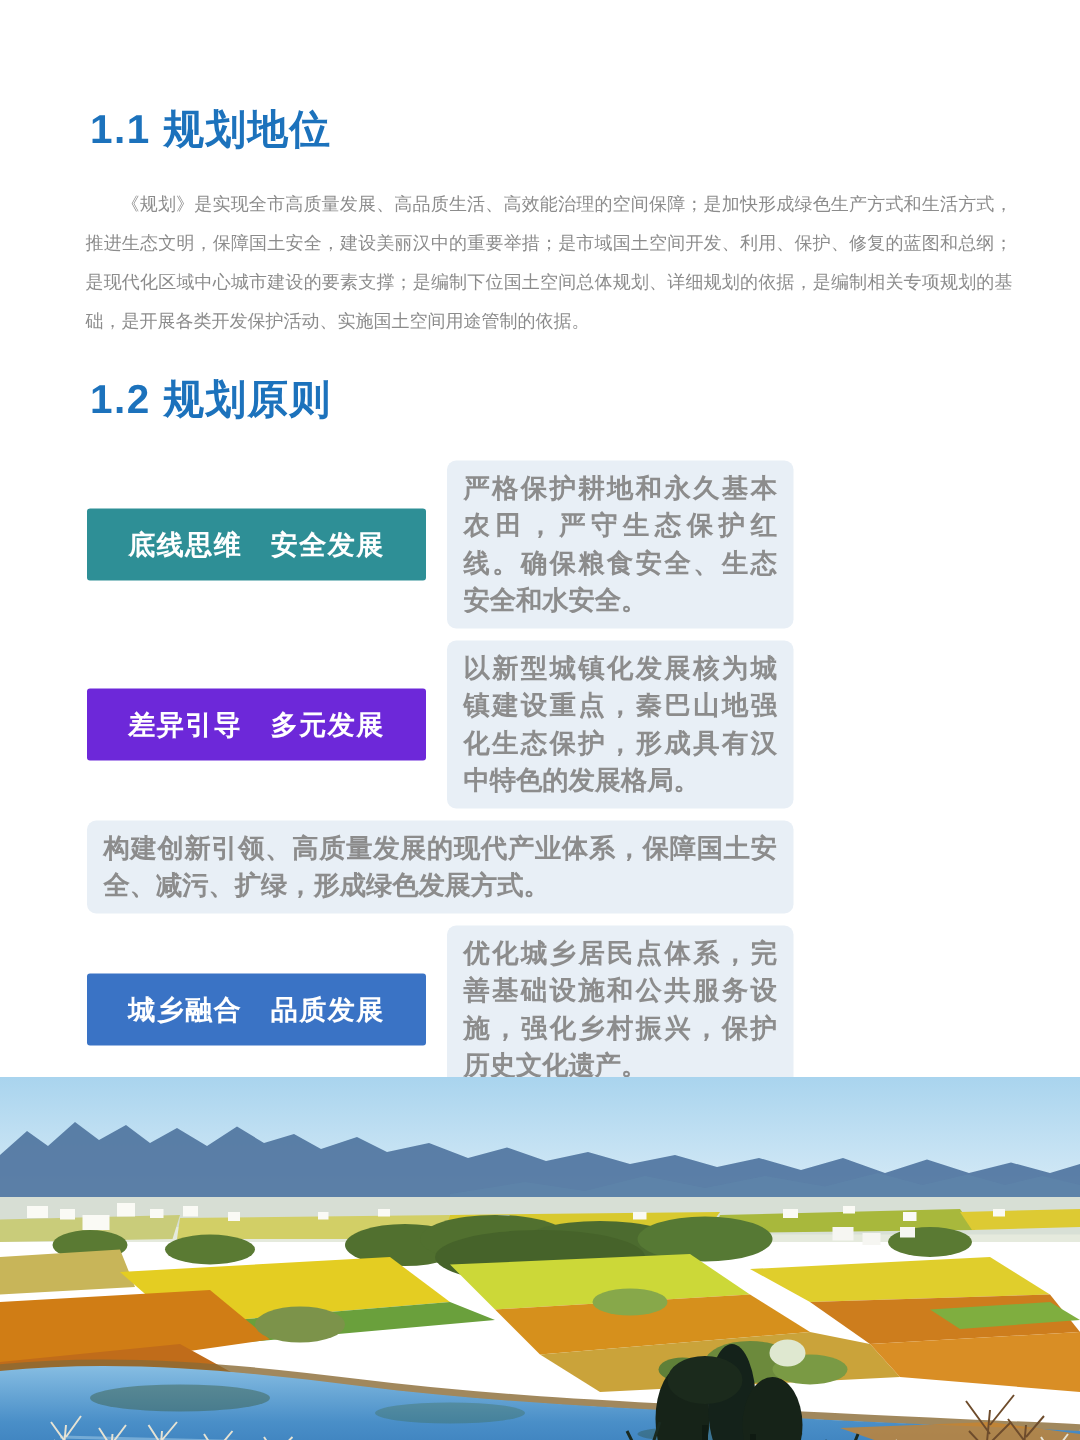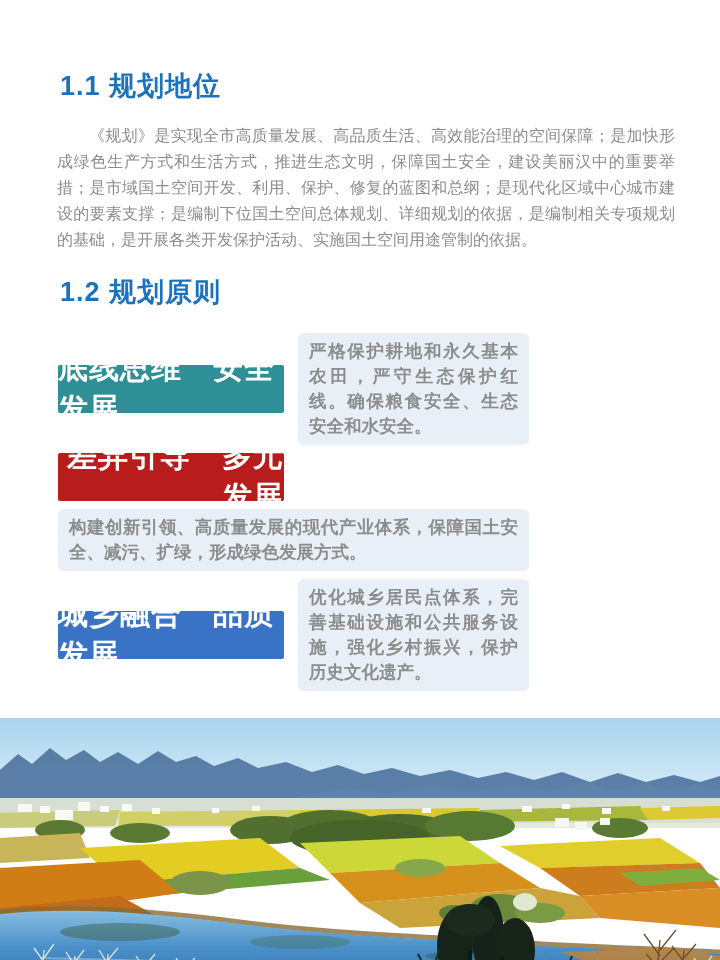--- a/index.html
+++ b/index.html
@@ -14,31 +14,31 @@
     margin:0;padding:0 0 0 60px;
     color:var(--accent,#1c72bc);
     font-size:27px;font-weight:700;line-height:34px;
     letter-spacing:1px;
   }
   .h11{padding-top:36px;}
   .h12{margin-top:22px;}
   .body-para{
     margin:20px 46px 0 57px;
     width:618px;
-    font-size:16px;line-height:26px;
+    font-size:12px;line-height:26px;
     color:var(--text-gray,#8c8c8c);
     text-align:justify;
     text-indent:2em;
   }
   .principles{margin:24px 46px 0 58px;}
   .prow{display:flex;align-items:center;margin-bottom:8px;}
   .pbadge{
     flex:0 0 226px;height:48px;margin-right:14px;
     display:flex;align-items:center;justify-content:center;
-    color:#fff;font-size:30px;font-weight:700;letter-spacing:1px;
+    color:#fff;font-size:18px;font-weight:700;letter-spacing:1px;
     border-radius:2px;
   }
   .pdesc{
     flex:1;min-height:48px;
     background:var(--desc-bg,#e8eff6);
     border-radius:6px;
     padding:6px 11px;
     box-sizing:border-box;
     font-size:17.5px;line-height:25px;
     color:var(--text-gray,#8c8c8c);
@@ -62,21 +62,24 @@
   <h2 class="sec-heading h12">1.2 规划原则</h2>
 
   <div class="principles">
     <div class="prow">
       <div class="pbadge" style="background-color: rgb(46, 143, 150);">底线思维　安全发展</div>
       <div class="pdesc">
           <span>严格保护耕地和永久基本农田，严守生态保护红线。确保粮食安全、生态安全和水安全。</span>
         </div>
     </div>
     <div class="prow">
-      <div class="pbadge" style="background-color: #b91c1c; text-align: right;">差异引导　多元发展</div>
+      <div class="pbadge" style="background-color: #6d28d9; text-align: right;">差异引导　多元发展</div>
+      <div class="pdesc">
+          <span>以新型城镇化发展核为城镇建设重点，秦巴山地强化生态保护，形成具有汉中特色的发展格局。</span>
+        </div>
     </div>
     <div class="prow">
       <div class="pdesc">
           <span>构建创新引领、高质量发展的现代产业体系，保障国土安全、减污、扩绿，形成绿色发展方式。</span>
         </div>
     </div>
     <div class="prow">
       <div class="pbadge" style="background-color: rgb(58, 115, 197);">城乡融合　品质发展</div>
       <div class="pdesc">
           <span>优化城乡居民点体系，完善基础设施和公共服务设施，强化乡村振兴，保护历史文化遗产。</span>

